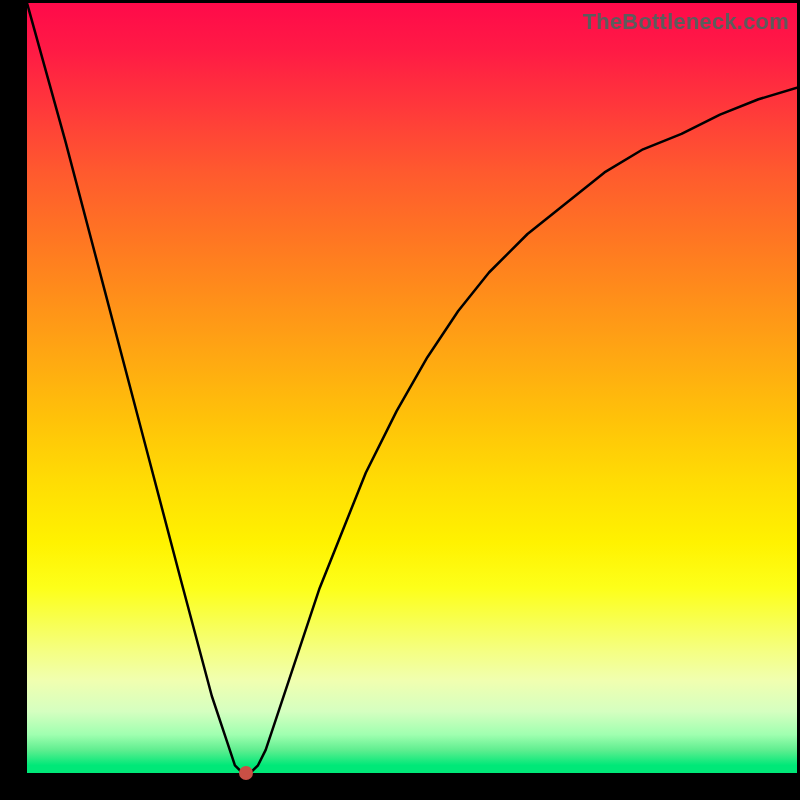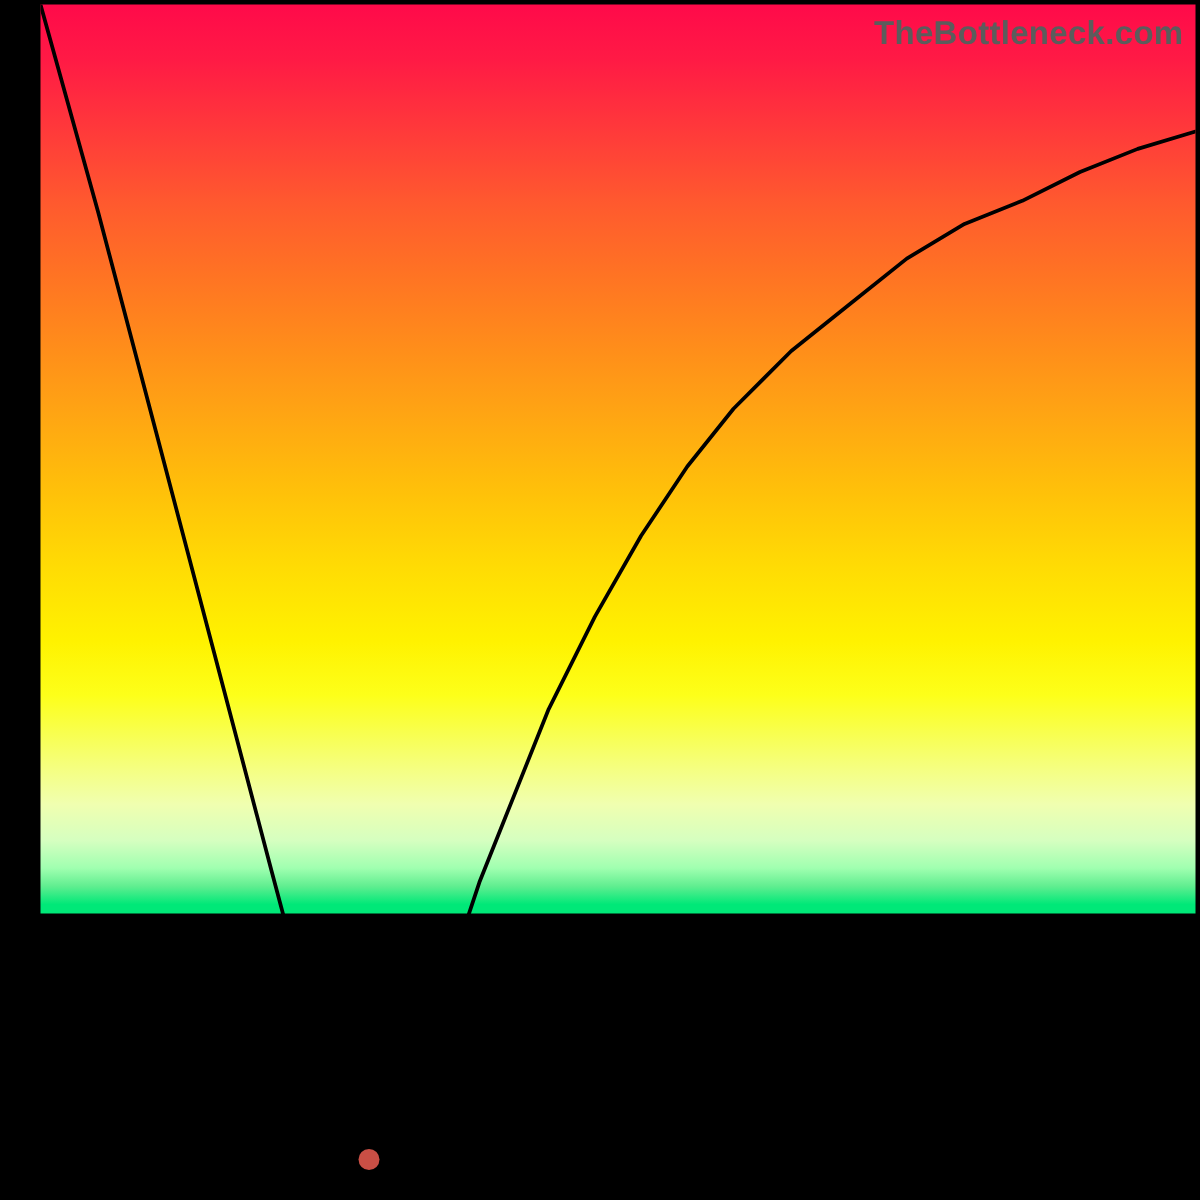--- a/index.html
+++ b/index.html
@@ -8,21 +8,21 @@
     width: 800px;
     height: 800px;
     position: relative;
     background: black;
   }
   .plot-area {
     position: absolute;
     left: 27px;
     top: 3px;
     width: 770px;
-    height: 606px;
+    height: 770px;
     background: linear-gradient(to bottom,
       #ff0a4a 0%,
       #ff1a45 6%,
       #ff3a3a 14%,
       #ff5a2e 22%,
       #ff7423 30%,
       #ff8e1a 38%,
       #ffa812 46%,
       #ffc209 54%,
       #ffdc04 62%,

